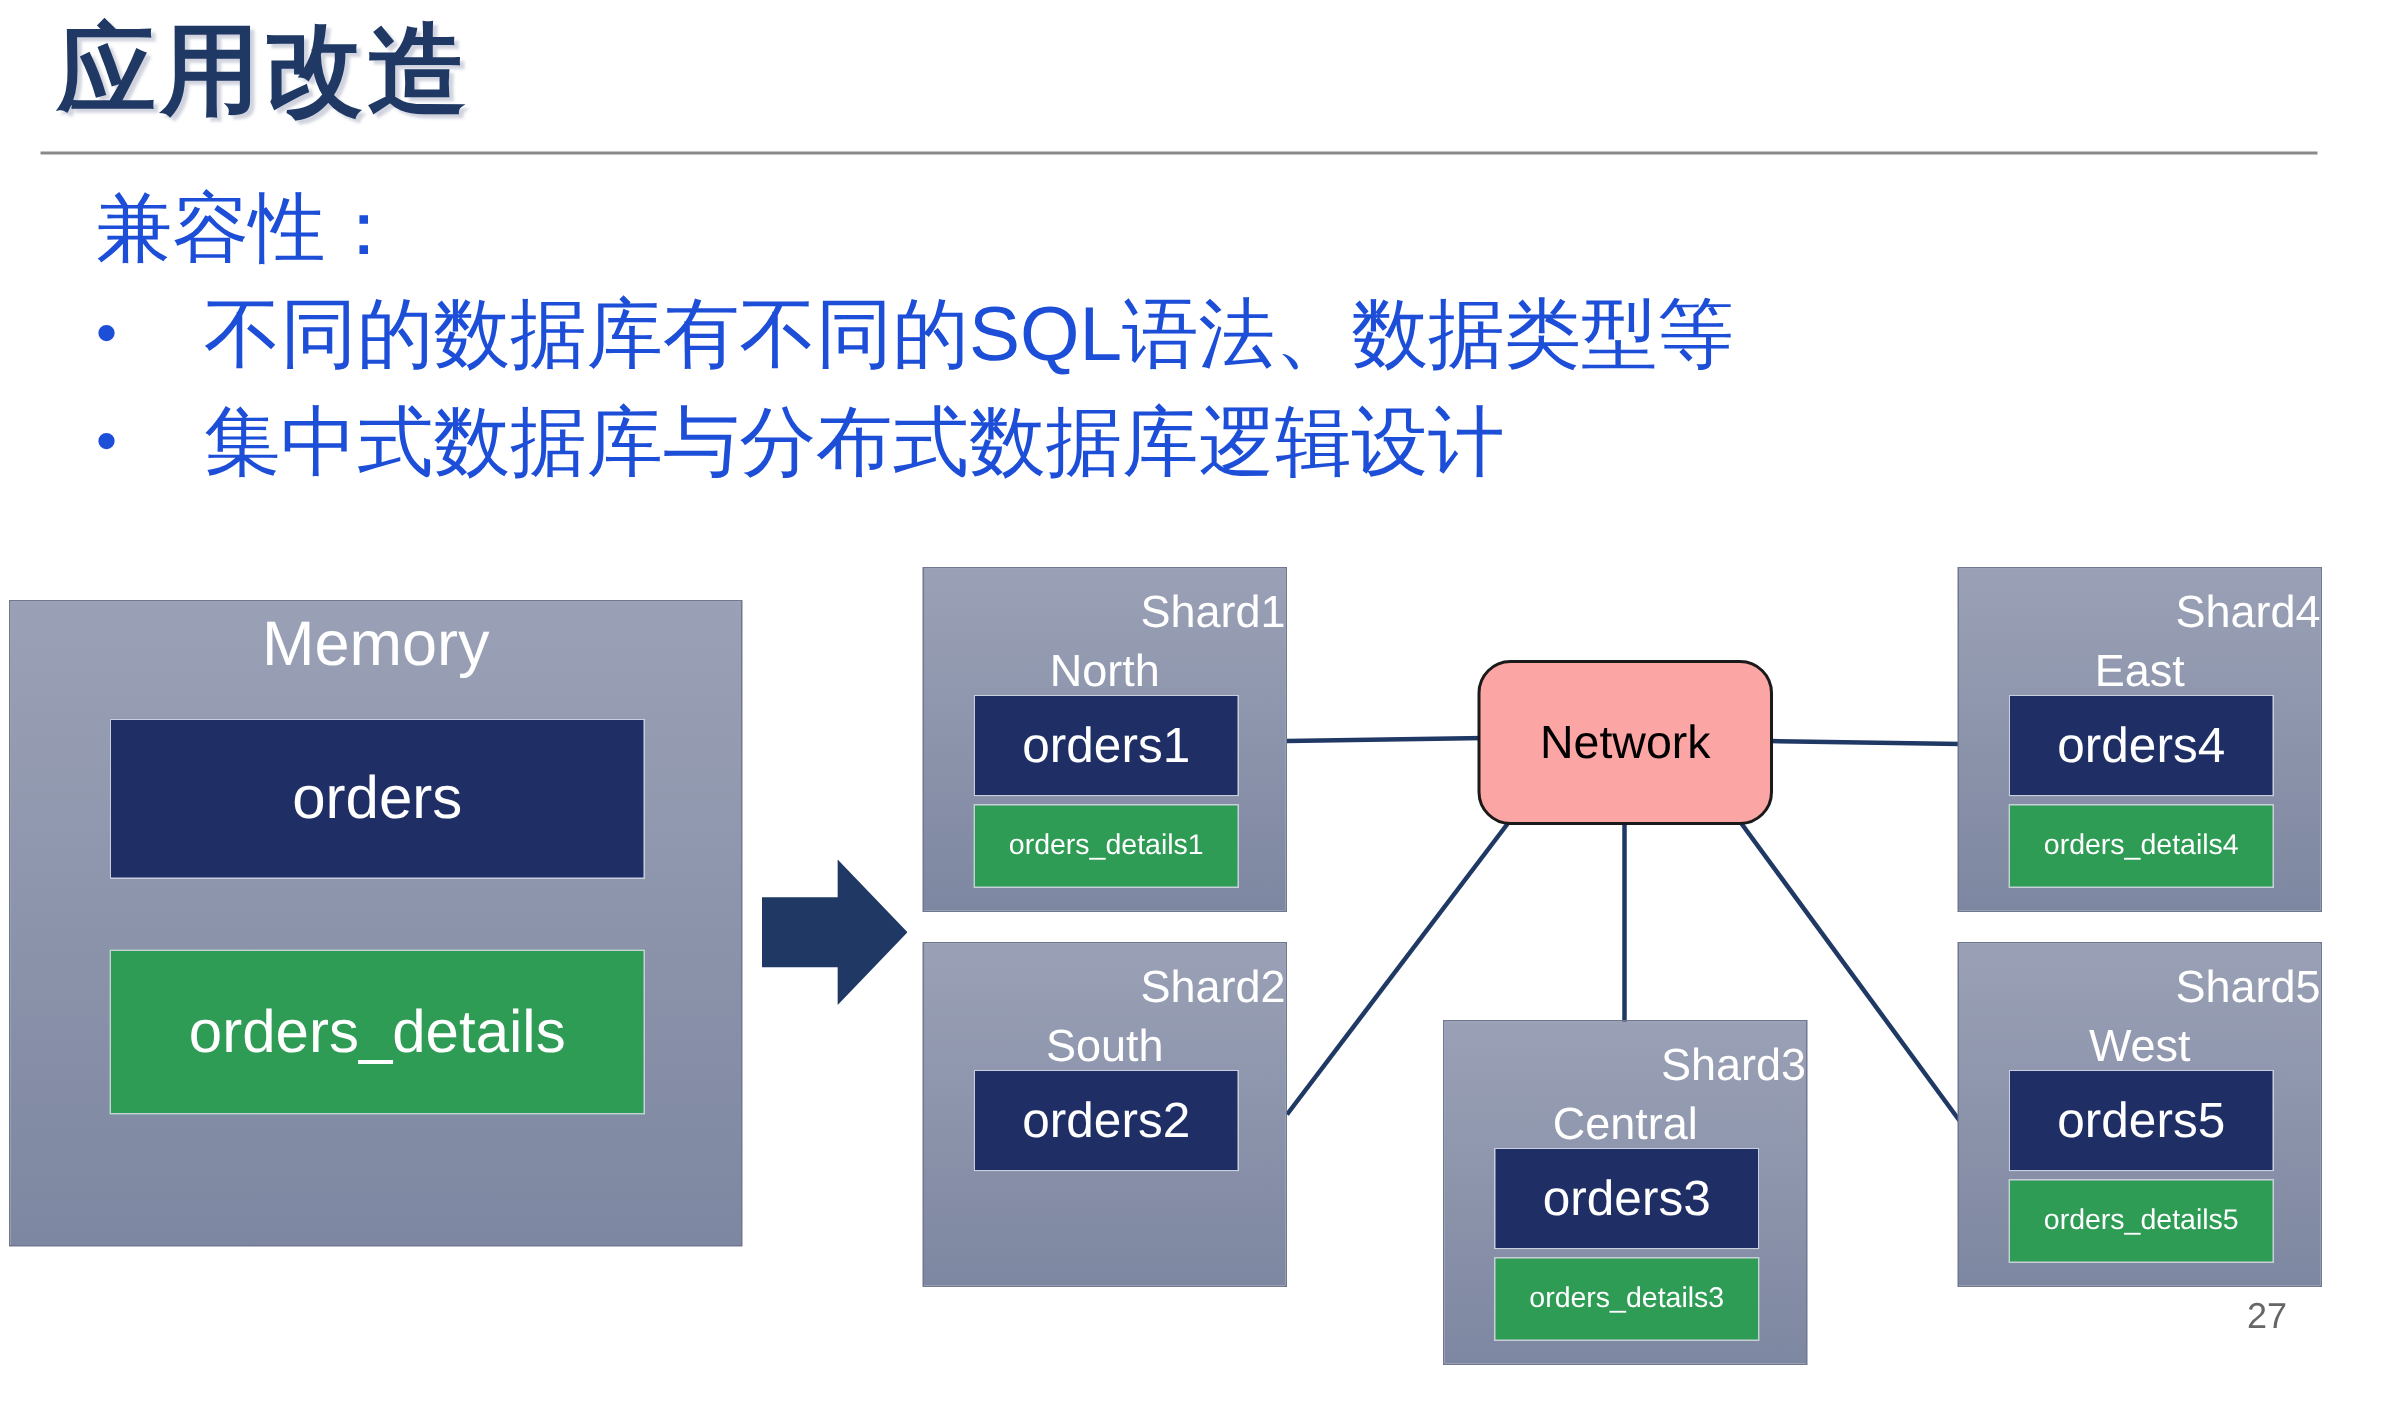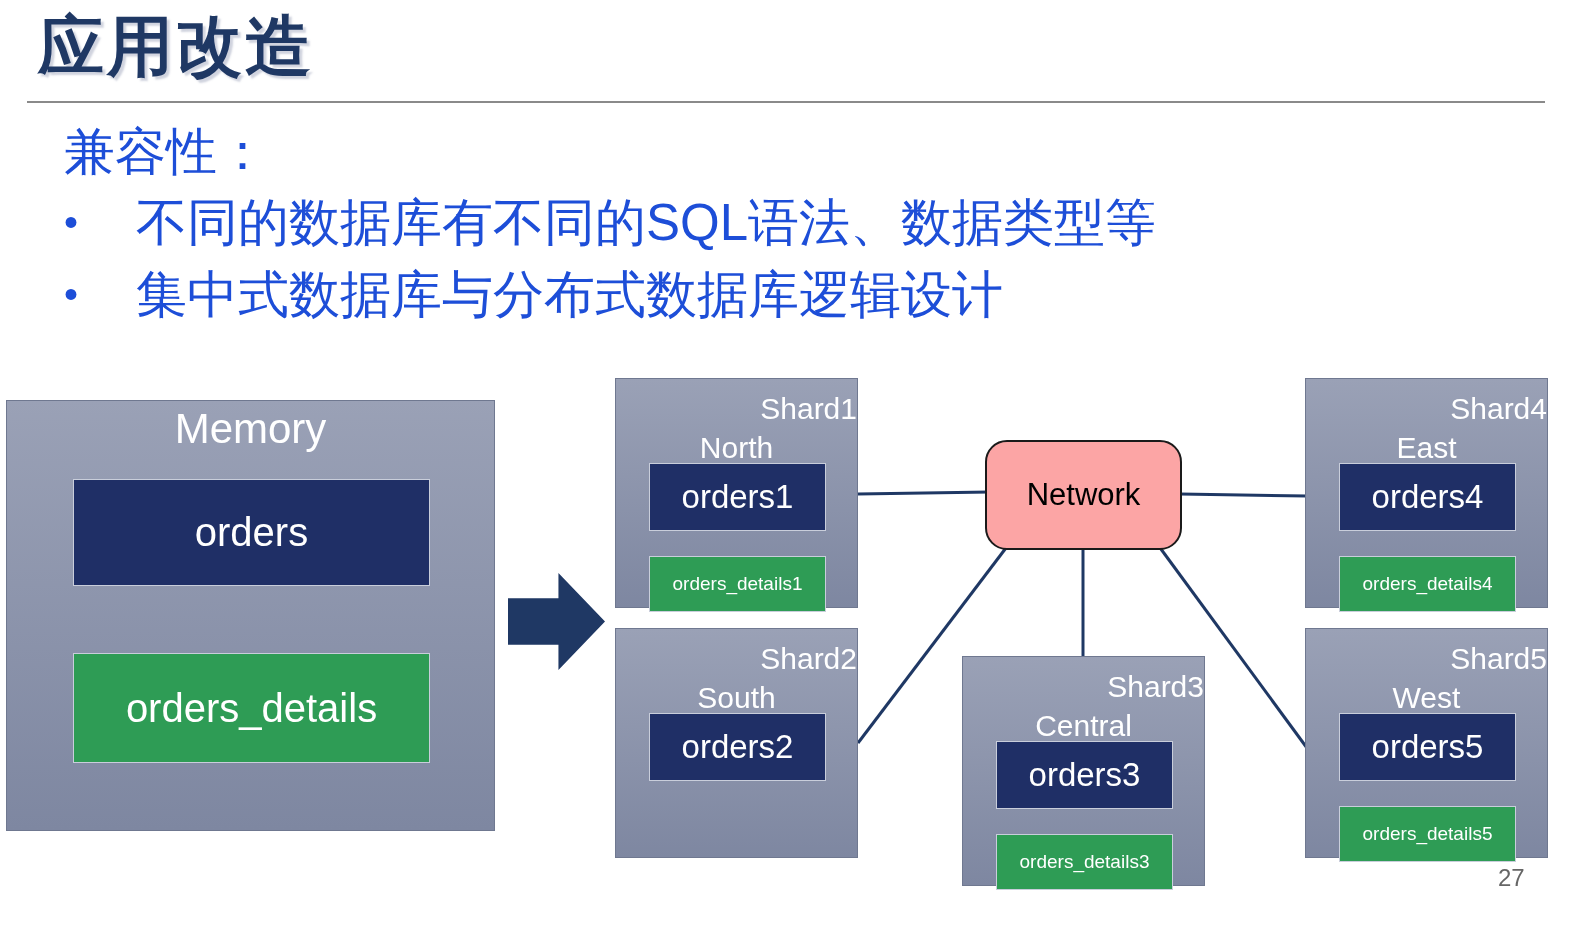--- a/index.html
+++ b/index.html
@@ -67,34 +67,34 @@
   }
   .db-table {
     position: absolute;
     display: flex;
     align-items: center;
     justify-content: center;
     color: #ffffff;
     border: 1px solid #c9cedb;
   }
   .navy { background: #1F2F66; }
-  .green { background: #2E9C55; margin-top: 20px; }
+  .green { background: #2E9C55; }
   .mem-orders  { left: 66px; top: 78px;  width: 357px; height: 107px; font-size: 40px; }
   .mem-details { left: 66px; top: 232px; width: 357px; height: 110px; font-size: 40px; }
   .transform-arrow {
     position: absolute;
     left: 508px; top: 573px;
     width: 97px; height: 97px;
     background: #1F3864;
     clip-path: polygon(0% 26%, 52% 26%, 52% 0%, 100% 50%, 52% 100%, 52% 74%, 0% 74%);
   }
   .shard { width: 243px; height: 230px; }
   .shard-1 { left: 615px;  top: 378px; }
   .shard-2 { left: 615px;  top: 628px; }
-  .shard-3 { left: 962px;  top: 656px; }
+  .shard-3 { left: 962px;  top: 680px; }
   .shard-4 { left: 1305px; top: 378px; }
   .shard-5 { left: 1305px; top: 628px; }
   .shard-name, .shard-region {
     text-align: center;
     color: #ffffff;
     font-size: 30px;
     line-height: 1.3;
   }
   .shard-name { margin-top: 10px; text-align: right; }
   .shard-table   { left: 33px; top: 84px;  width: 177px; height: 68px; font-size: 33px; }

